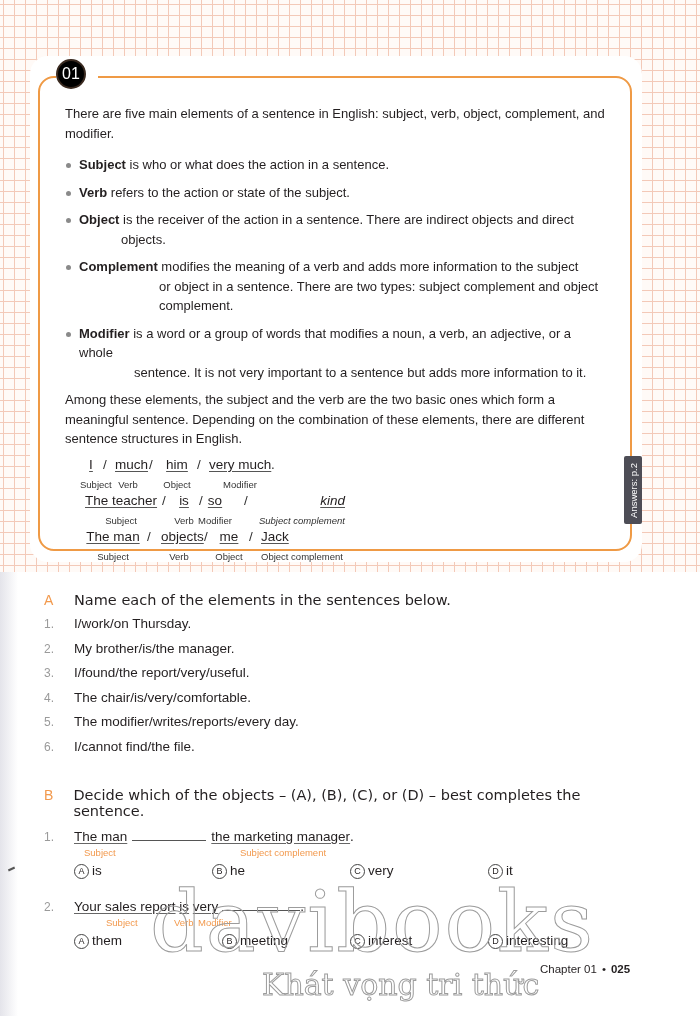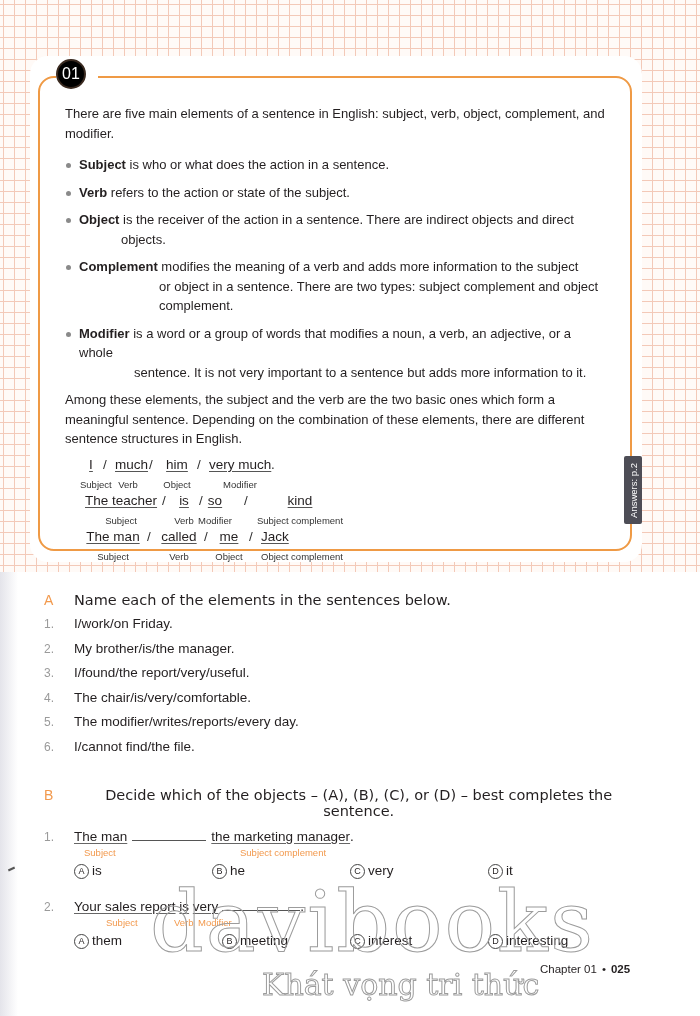--- a/index.html
+++ b/index.html
@@ -68,21 +68,21 @@
     background: #4d4d56; border-radius: 2px;
     display: flex; align-items: center; justify-content: center;
   }
   .answers-tab span {
     transform: rotate(-90deg); white-space: nowrap; color: #ffffff; font-size: 9.5px;
     font-family: "Liberation Sans", sans-serif;
   }
   .section { position: absolute; left: 44px; width: 600px; font-family: "Liberation Sans", sans-serif; }
   .sec-head { display: flex; align-items: baseline; }
   .sec-letter { width: 30px; color: #f2994d; font-size: 14px; }
-  .sec-title { font-size: 14.5px; font-weight: bold; color: #231f20; font-family: "DejaVu Sans", sans-serif; font-weight: normal; text-align: center; }
+  .sec-title { font-size: 14.5px; font-weight: bold; color: #231f20; font-family: "DejaVu Sans", sans-serif; font-weight: normal; }
   .q-item { display: flex; align-items: baseline; height: 24.5px; font-size: 13.5px; }
   .q-num { width: 30px; color: #9a9a9a; font-size: 12px; }
   .mc-q { position: relative; height: 70px; }
   .mc-line { display: flex; align-items: baseline; font-size: 13.5px; }
   .u { text-decoration: underline; text-decoration-color: #666; text-underline-offset: 2px; }
   .blank { display: inline-block; border-bottom: 1px solid #555; }
   .tag { position: absolute; font-size: 9.5px; color: #f2994d; }
   .choices { position: absolute; left: 30px; top: 34px; width: 560px; font-size: 13.5px; }
   .choice { position: absolute; top: 0; white-space: nowrap; }
   .circ {
@@ -177,33 +177,33 @@
       <div class="tok" style="left:108px;width:22px;">
           <span class="w">is</span>
           <span class="l">Verb</span>
         </div>
       <span class="slash" style="left:134px;">/</span>
       <div class="tok" style="left:133px;width:34px;">
           <span class="w">so</span>
           <span class="l">Modifier</span>
         </div>
       <span class="slash" style="left:179px;">/</span>
-      <div class="tok" style="left:190px;width:90px;text-align:center;">
+      <div class="tok" style="left:190px;width:90px;text-align:right;font-style:italic;">
           <span class="w" style="padding-left:0;">kind</span>
           <span class="l">Subject complement</span>
         </div>
     </div>
     <div class="ex-line">
       <div class="tok" style="left:20px;width:56px;">
           <span class="w">The man</span>
           <span class="l">Subject</span>
         </div>
       <span class="slash" style="left:82px;">/</span>
       <div class="tok" style="left:96px;width:36px;">
-          <span class="w">called</span>
+          <span class="w">objects</span>
           <span class="l">Verb</span>
         </div>
       <span class="slash" style="left:139px;">/</span>
       <div class="tok" style="left:150px;width:28px;">
           <span class="w">me</span>
           <span class="l">Object</span>
         </div>
       <span class="slash" style="left:184px;">/</span>
       <div class="tok" style="left:196px;width:90px;text-align:left;">
           <span class="w">Jack</span>
@@ -217,21 +217,21 @@
   <span>Answers: p.2</span>
 </div>
 
 <div class="section" style="top:592px;">
   <div class="sec-head" style="margin-bottom:8px;">
     <span class="sec-letter">A</span>
     <span class="sec-title">Name each of the elements in the sentences below.</span>
   </div>
   <div class="q-item">
       <span class="q-num">1.</span>
-      <span>I/work/on Friday.</span>
+      <span>I/work/on Thursday.</span>
     </div>
   <div class="q-item">
       <span class="q-num">2.</span>
       <span>My brother/is/the manager.</span>
     </div>
   <div class="q-item">
       <span class="q-num">3.</span>
       <span>I/found/the report/very/useful.</span>
     </div>
   <div class="q-item">

